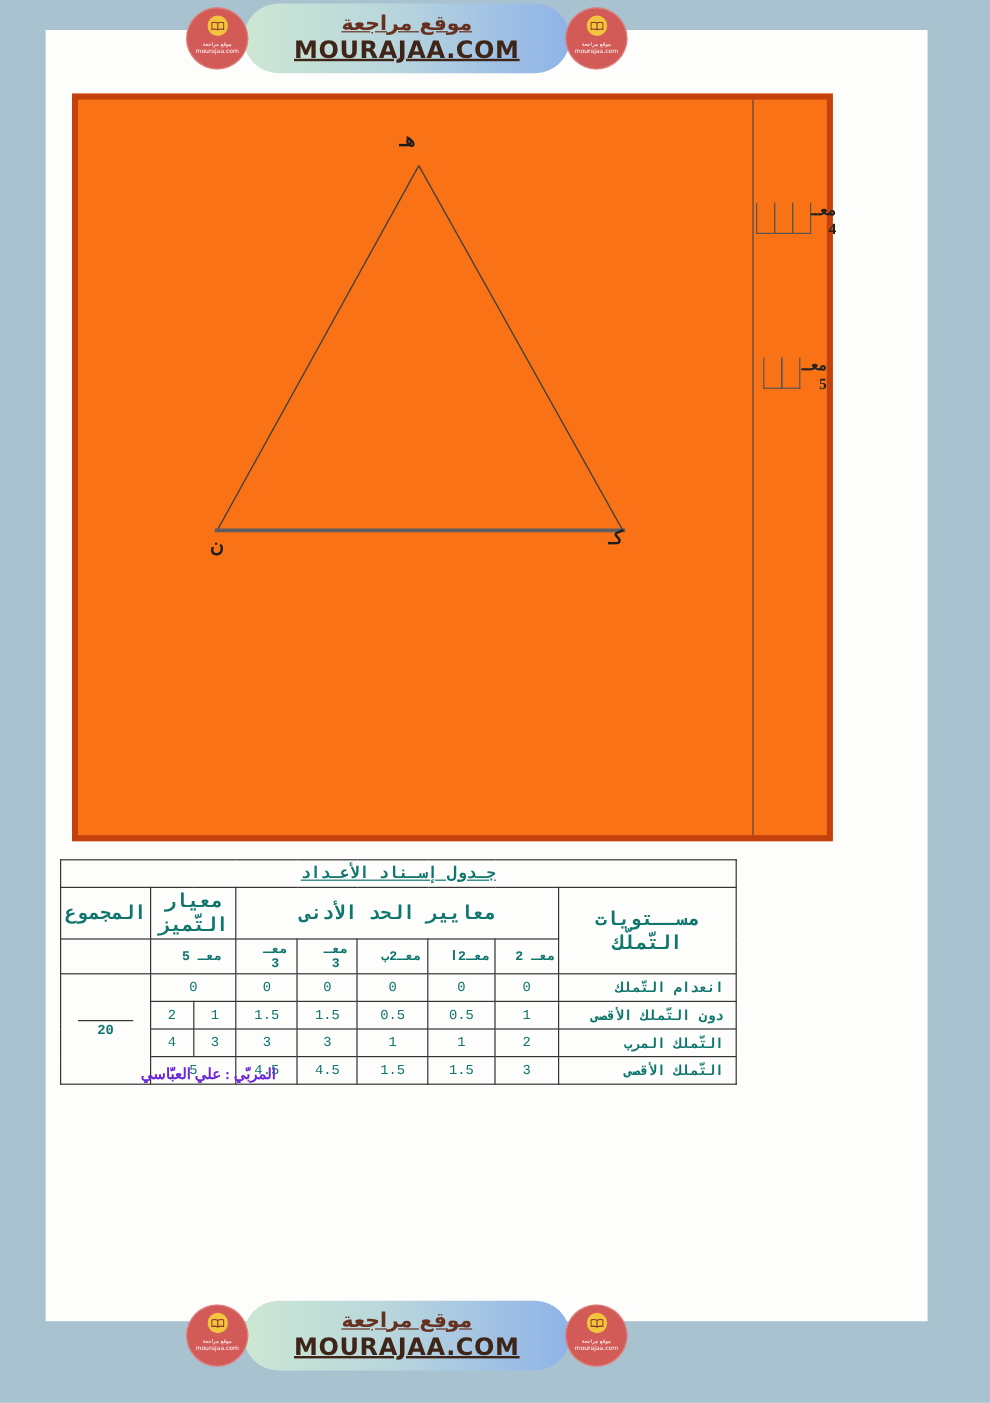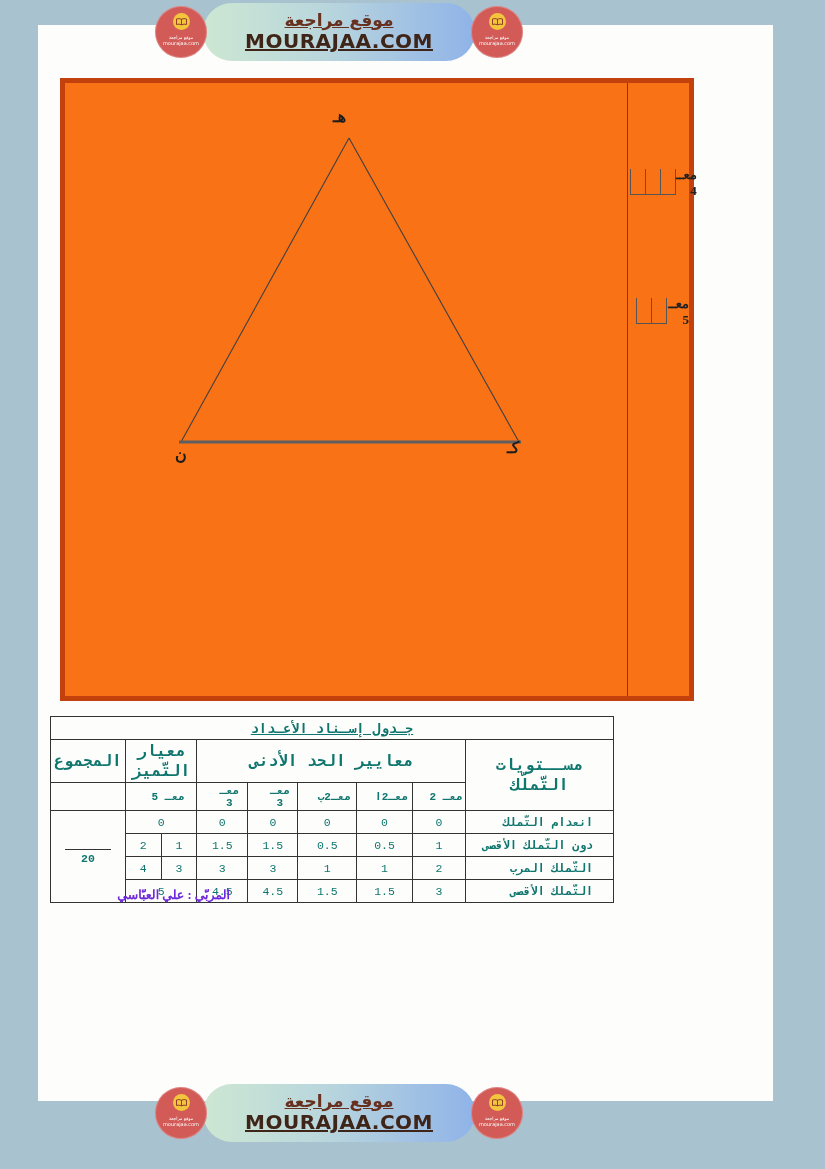--- a/index.html
+++ b/index.html
@@ -37,21 +37,21 @@
     color:#222;direction:rtl;margin-top:2px;}
 
   
   .gtable{position:absolute;left:50px;top:716px;width:564px;border-collapse:collapse;
     font-family:Liberation Mono, monospace;color:#0f766e;background:#fdfdfc;}
   .gtable td{border:1px solid #333;text-align:center;vertical-align:middle;padding:1px 2px;font-size:11.5px;}
   .gtable .t-title{height:20px;font-size:13.5px;font-weight:bold;text-decoration:underline;}
   .gtable .hdr{height:25px;font-weight:bold;font-size:16px;}
   .gtable .sub{height:17px;font-weight:bold;font-size:11px;padding-left:16px;}
   .gtable .lvl{font-weight:bold;font-size:16px;}
-  .gtable .rlabel{text-align:right;padding-right:20px;font-weight:bold;font-size:11.5px;}
+  .gtable .rlabel{text-align:right;padding-right:10px;font-weight:bold;font-size:11.5px;}
   .gtable .drow td{height:20px;}
   .total-cell{font-weight:bold;font-size:12px;}
   .total-line{width:46px;border-top:1.2px solid #333;margin:0 auto 2px auto;height:0;}
 
   .teacher{position:absolute;left:60px;top:887px;width:170px;direction:rtl;text-align:right;
     font-family:"Liberation Serif","DejaVu Serif",serif;font-size:12.5px;font-weight:bold;color:#6d28d9;}
 </style>
 </head>
 <body>
 

